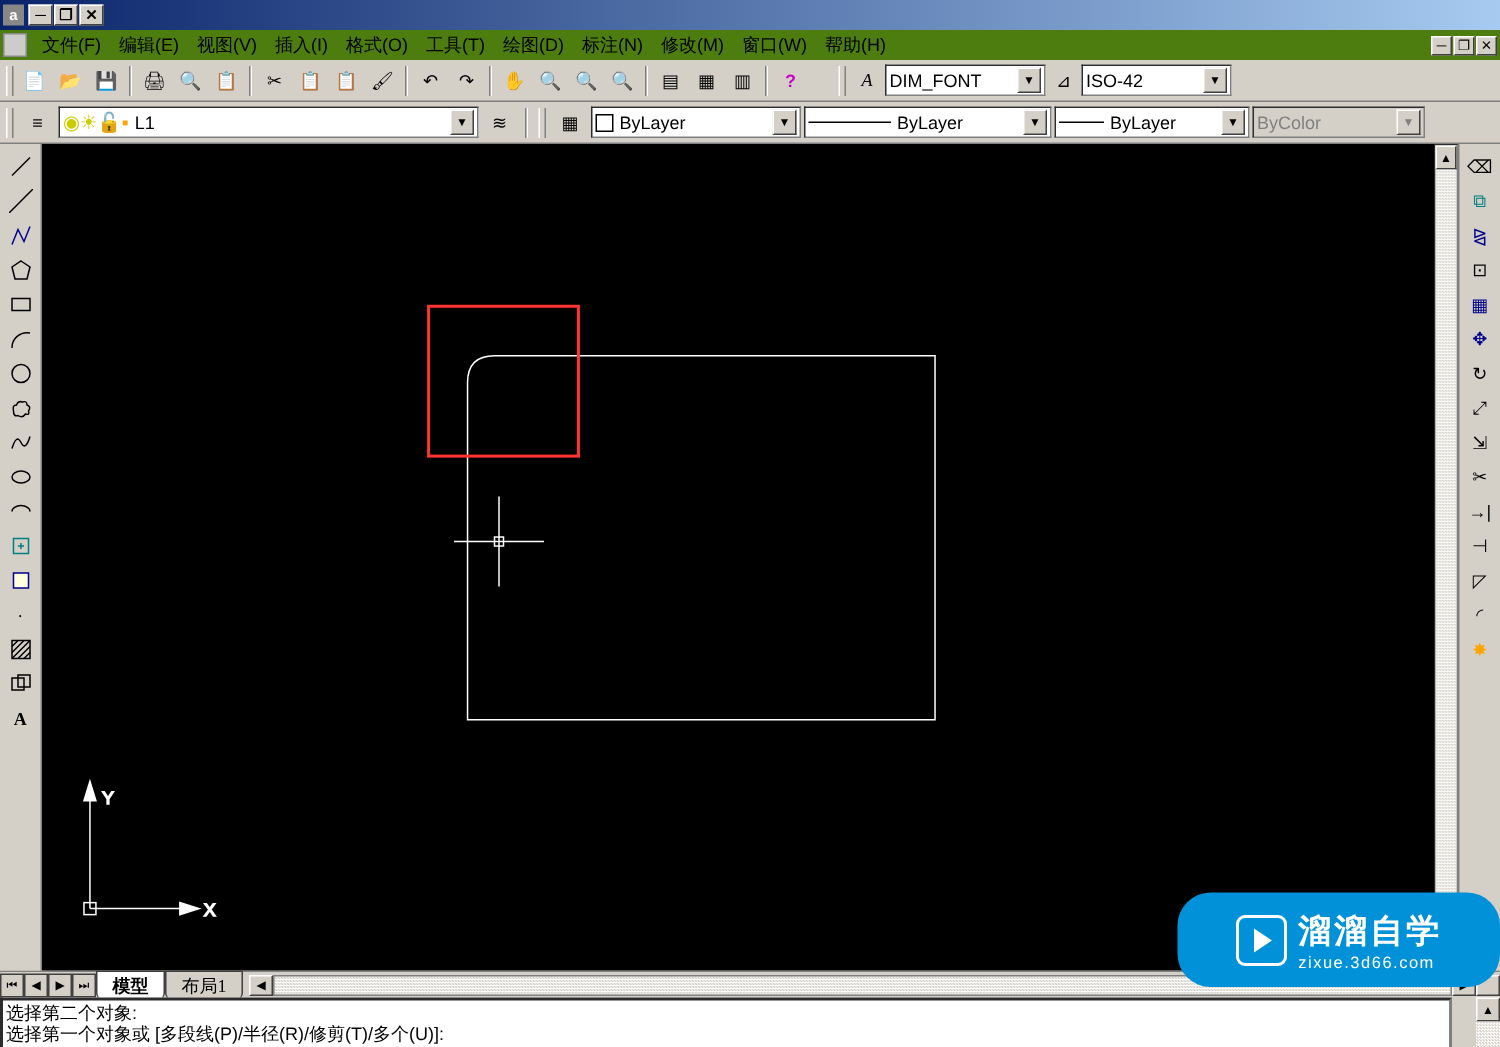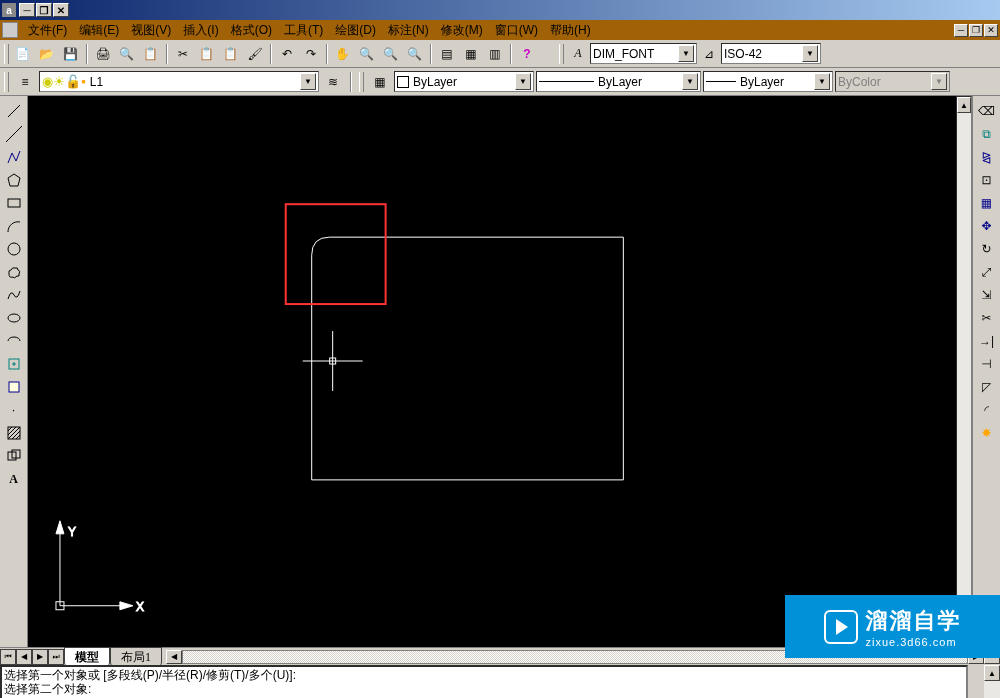--- a/index.html
+++ b/index.html
@@ -4,21 +4,21 @@
 <style>
 * { margin: 0; padding: 0; box-sizing: border-box; font-family: "SimSun", "Microsoft YaHei", sans-serif; font-size: 12px; }
 body { width: 1000px; height: 698px; background: #d4d0c8; overflow: hidden; position: relative; }
 
 .title-bar { height: 20px; background: linear-gradient(to right, #0a246a, #a6caf0); display: flex; align-items: center; padding: 0 2px; color: white; font-weight: bold; }
 .title-bar .icon-app { width: 14px; height: 14px; background: #888; margin-right: 3px; display:flex; align-items:center; justify-content:center; font-size:10px; }
 .title-bar .title-text { flex: 1; }
 .title-bar .win-btns { display: flex; gap: 1px; }
 .title-bar .win-btn { width: 16px; height: 14px; background: #d4d0c8; border: 1px solid #fff; border-right-color:#404040; border-bottom-color:#404040; color: black; font-size: 10px; display: flex; align-items: center; justify-content: center; font-weight:bold; }
 
-.menu-bar { height: 20px; background: #a16207; display: flex; align-items: center; padding: 0 2px; text-align: right; }
+.menu-bar { height: 20px; background: #4d7c0f; display: flex; align-items: center; padding: 0 2px; text-align: right; }
 .menu-bar .doc-icon { width: 16px; height: 16px; background: #ccc; margin-right: 4px; border:1px solid #888;}
 .menu-bar .menu-item { padding: 2px 6px; cursor: default; }
 .menu-bar .doc-win-btns { margin-left: auto; display:flex; gap:1px; }
 .menu-bar .doc-win-btn { width: 14px; height: 13px; background: #d4d0c8; border: 1px solid #fff; border-right-color:#404040; border-bottom-color:#404040; font-size:9px; display:flex; align-items:center; justify-content:center;}
 
 .toolbar-row { height: 28px; background: #d4d0c8; display: flex; align-items: center; padding: 2px; border-bottom: 1px solid #808080; }
 .tool-btn { width: 22px; height: 22px; border: 1px solid #d4d0c8; display: flex; align-items: center; justify-content: center; font-size: 14px; margin: 0 1px; position:relative; }
 .sep { width: 2px; height: 20px; border-left: 1px solid #808080; border-right: 1px solid #fff; margin: 0 3px; }
 .grip { width: 5px; height: 20px; border-left:1px solid #fff; border-right:1px solid #808080; margin:0 2px; }
 
@@ -44,21 +44,21 @@
 .tab-row .hscroll-area { flex:1; display:flex; align-items:center; margin-left:4px;}
 .tab-row .hscroll-area .hs { height:14px; background:repeating-conic-gradient(#d4d0c8 0% 25%, #fff 0% 50%) 0/2px 2px; flex:1; border:1px solid #808080; }
 .tab-row .hscroll-area .hbtn { width:16px; height:14px; border:1px solid #fff; border-right-color:#404040; border-bottom-color:#404040; background:#d4d0c8; font-size:8px; display:flex; align-items:center; justify-content:center;}
 
 .cmd-area { height: 51px; background:white; border:2px inset #808080; padding:1px 2px; font-family:"SimSun", monospace; font-size:12px; line-height:14px; overflow:hidden; position:relative; margin:0 16px 0 0;}
 .cmd-wrap { display:flex; }
 .cmd-scroll { width:16px; background:#d4d0c8; display:flex; flex-direction:column; }
 .cmd-scroll .csbtn{ height:16px; border:1px solid #fff; border-right-color:#404040; border-bottom-color:#404040; font-size:8px; display:flex; align-items:center; justify-content:center;}
 .cmd-scroll .cst{ flex:1; background:repeating-conic-gradient(#d4d0c8 0% 25%, #fff 0% 50%) 0/2px 2px;}
 
-.watermark { position:absolute; right:0; bottom:40px; width:215px; height:63px; background:#0091d8; color:white; display:flex; align-items:center; justify-content:center; gap:8px; z-index:100;}
+.watermark { position:absolute; right:0; bottom:40px; width:215px; height:63px; background:#0091d8; color:white; display:flex; align-items:center; justify-content:center; gap:8px; z-index:100;border-radius:22px;}
 .watermark .play-ico{ width:34px; height:34px; border:2px solid white; border-radius:6px; display:flex; align-items:center; justify-content:center; }
 .watermark .play-ico::before{content:''; border-left:12px solid white; border-top:8px solid transparent; border-bottom:8px solid transparent; margin-left:3px;}
 .watermark .wm-text { display:flex; flex-direction:column; }
 .watermark .wm-cn{ font-size:22px; font-weight:bold; letter-spacing:2px;}
 .watermark .wm-en{ font-size:11px; letter-spacing:1px;}
 
 svg.icon-svg { width:16px; height:16px; }
 .layer-icons { display:flex; gap:0px; }
 .layer-icons span { font-size:13px; }
 </style>
@@ -405,22 +405,22 @@
   <div class="hscroll-area">
     <div class="hbtn">◀</div>
     <div class="hs"></div>
     <div class="hbtn">▶</div>
     <div class="hbtn" style="width:16px"></div>
   </div>
 </div>
 
 <div class="cmd-wrap">
   <div class="cmd-area" style="flex:1;">
+    <div>选择第二个对象:</div>
     <div>选择第一个对象或 [多段线(P)/半径(R)/修剪(T)/多个(U)]:</div>
-    <div>选择第二个对象:</div>
 
   </div>
   <div class="cmd-scroll">
     <div class="csbtn">▲</div>
     <div class="cst"></div>
 
   </div>
 </div>
 
 <div class="watermark">

